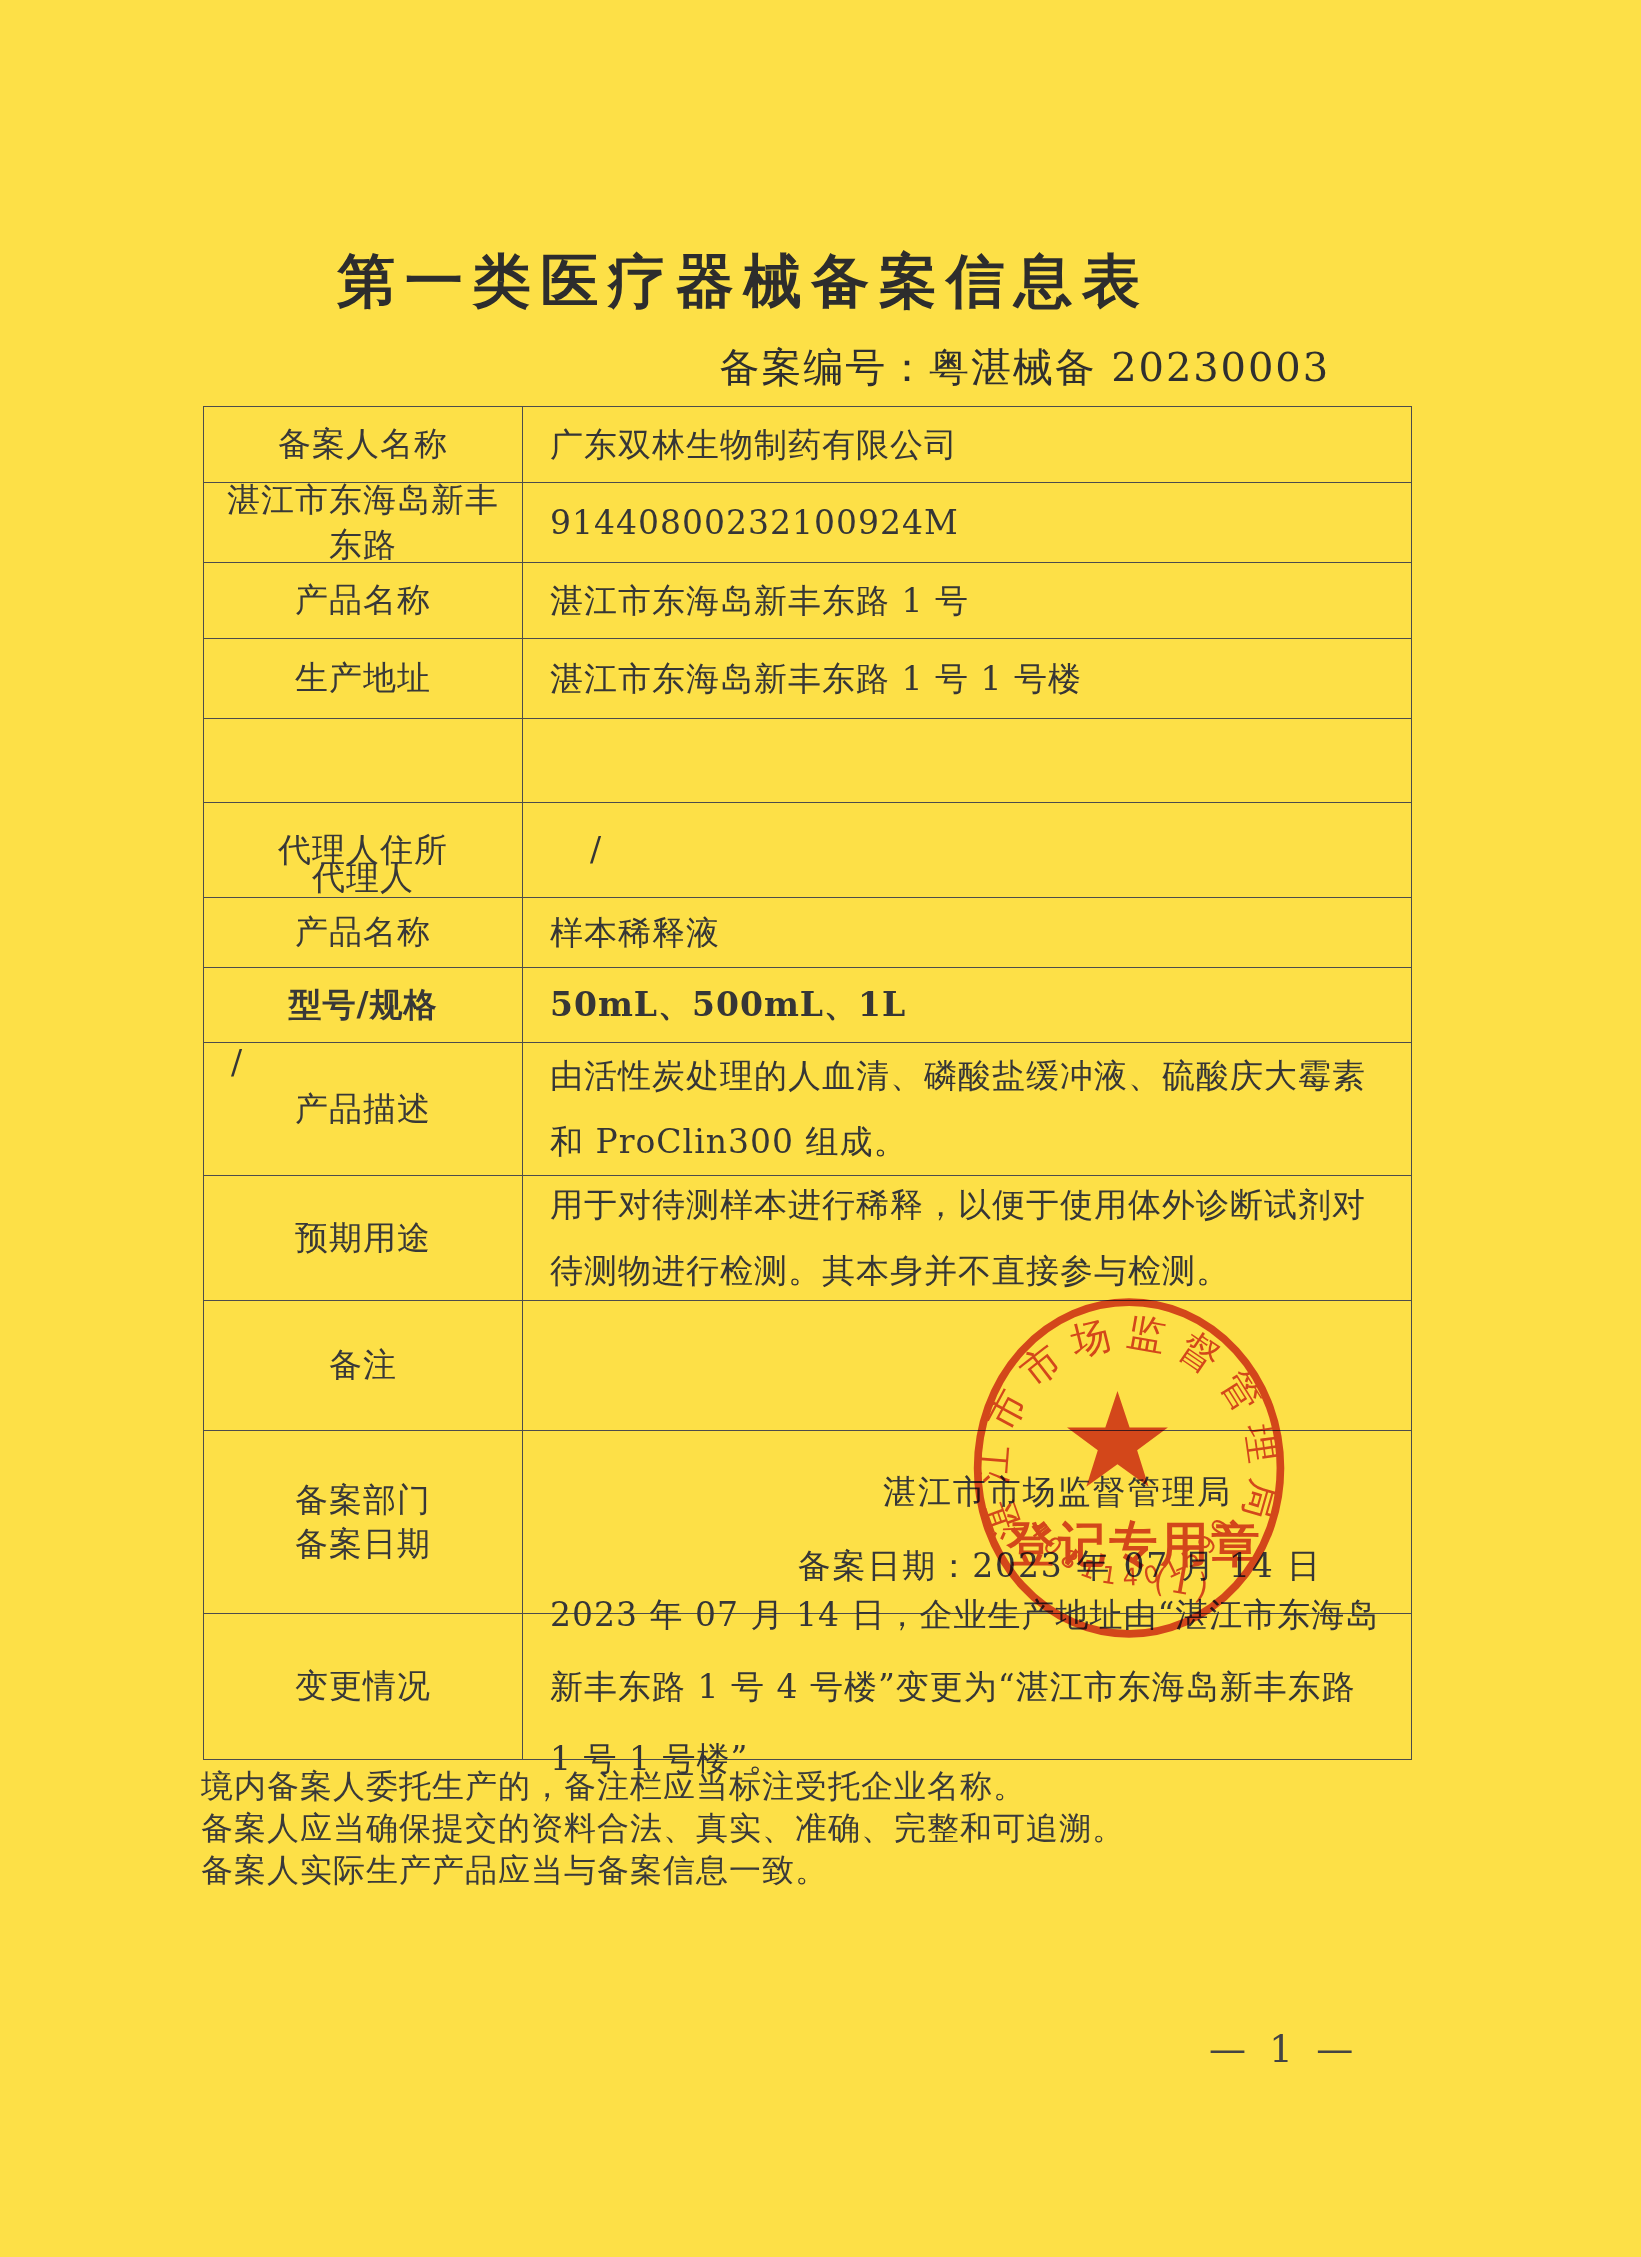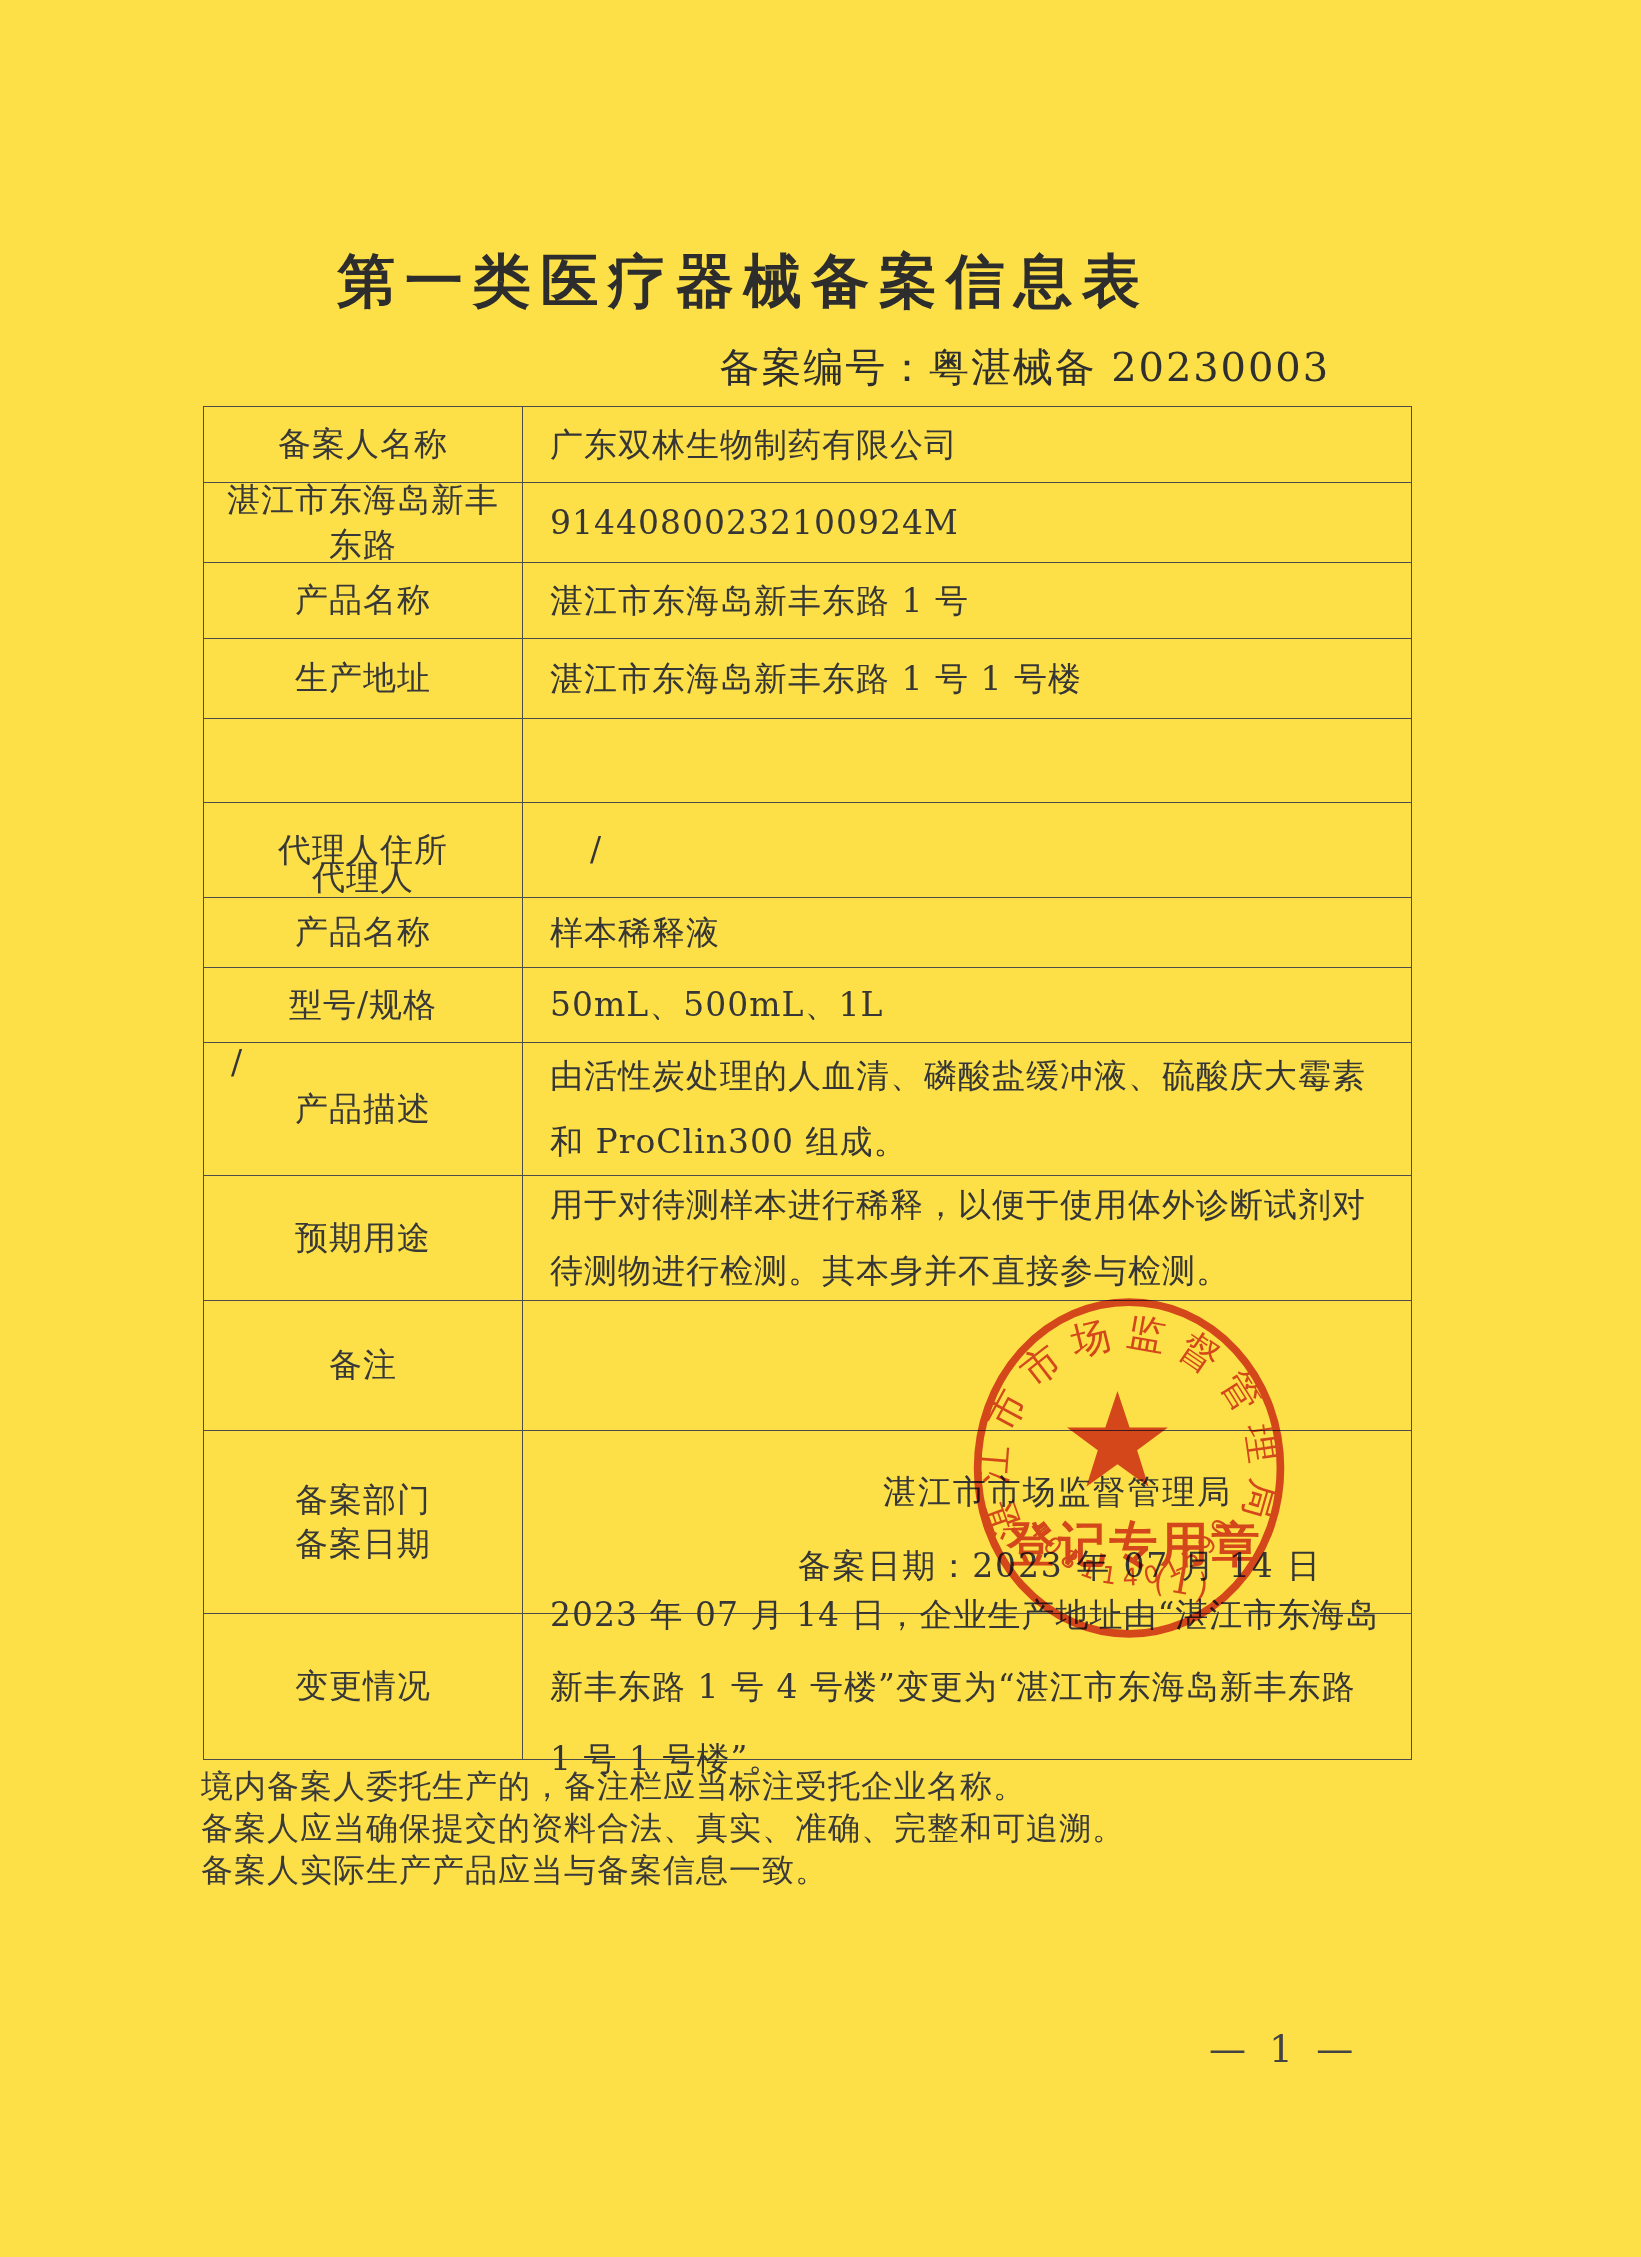--- a/index.html
+++ b/index.html
@@ -43,21 +43,21 @@
   }
   .tvalue{
     flex:1;display:flex;align-items:center;
     font-size:33px;letter-spacing:1px;color:#363636;
     padding:0 27px;box-sizing:border-box;
     line-height:1.5;
   }
   .tvalue.multiline{line-height:66px;}
   .r1{height:76px;}  .r2{height:80px;}  .r3{height:76px;}
   .r4{height:80px;}  .r5{height:84px;flex-direction:column;}  .r6{height:95px;gap:40px;}
-  .r7{height:70px;}  .r8{height:75px;}  .r9{height:133px;}
+  .r7{height:70px;}  .r8{height:75px;font-weight:bold;}  .r9{height:133px;}
   .r10{height:125px;}.r11{height:130px;}.r12{height:183px;}
   .r13{height:145px;}
   .r13 .tvalue{line-height:72px;}
   
   .dept-cell{position:relative;flex:1;}
   .dept-line{
     position:absolute;right:179px;top:61px;transform:translateY(-50%);
     font-size:33px;letter-spacing:1.9px;color:#363636;white-space:nowrap;
   }
   .date-line{

